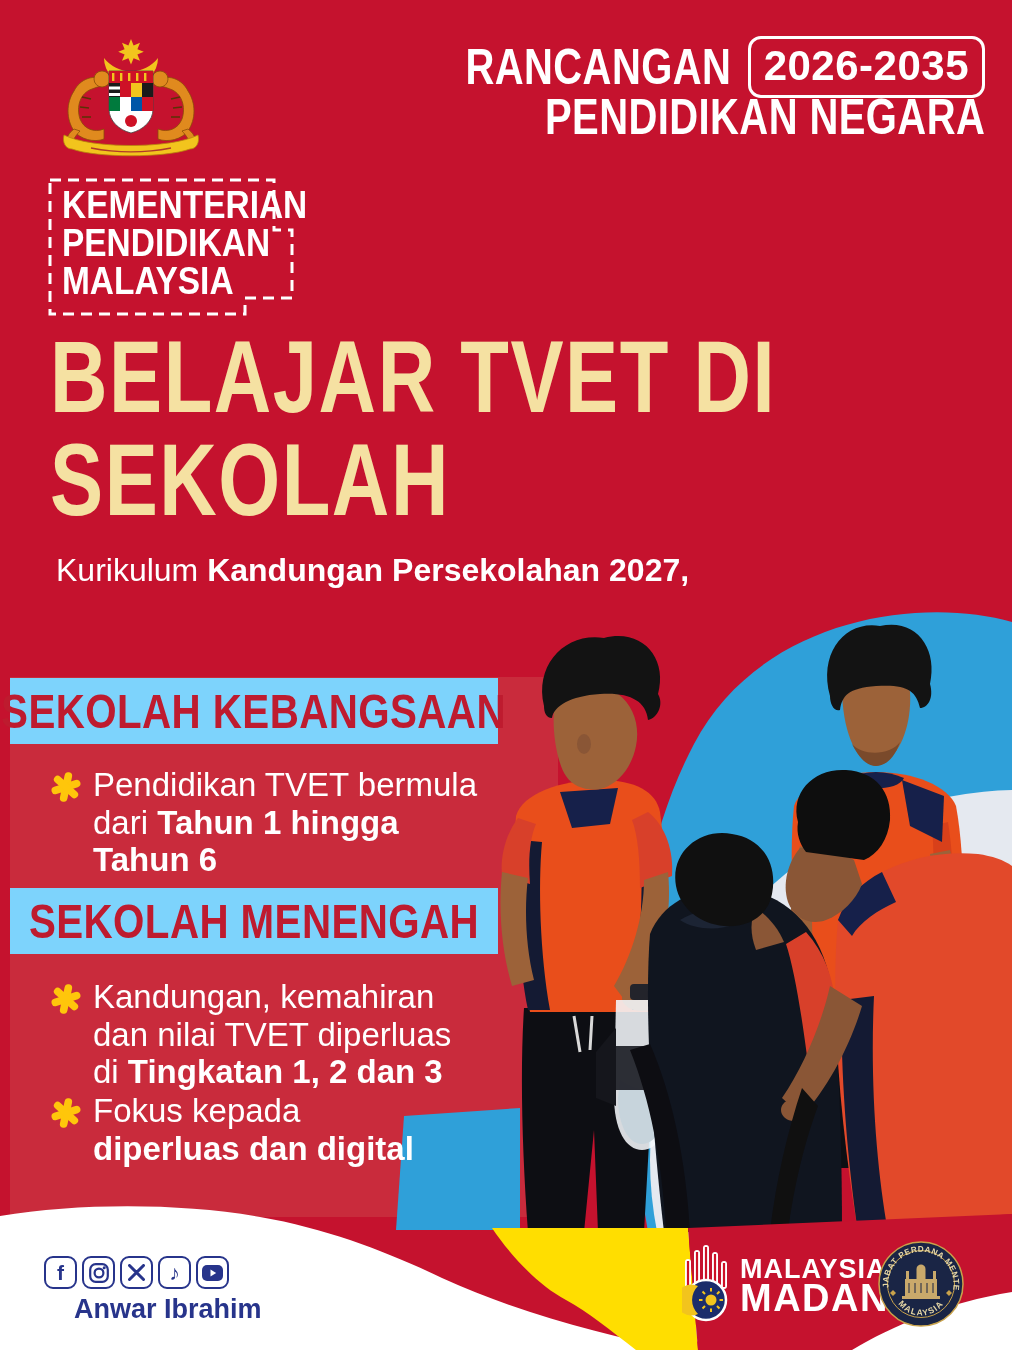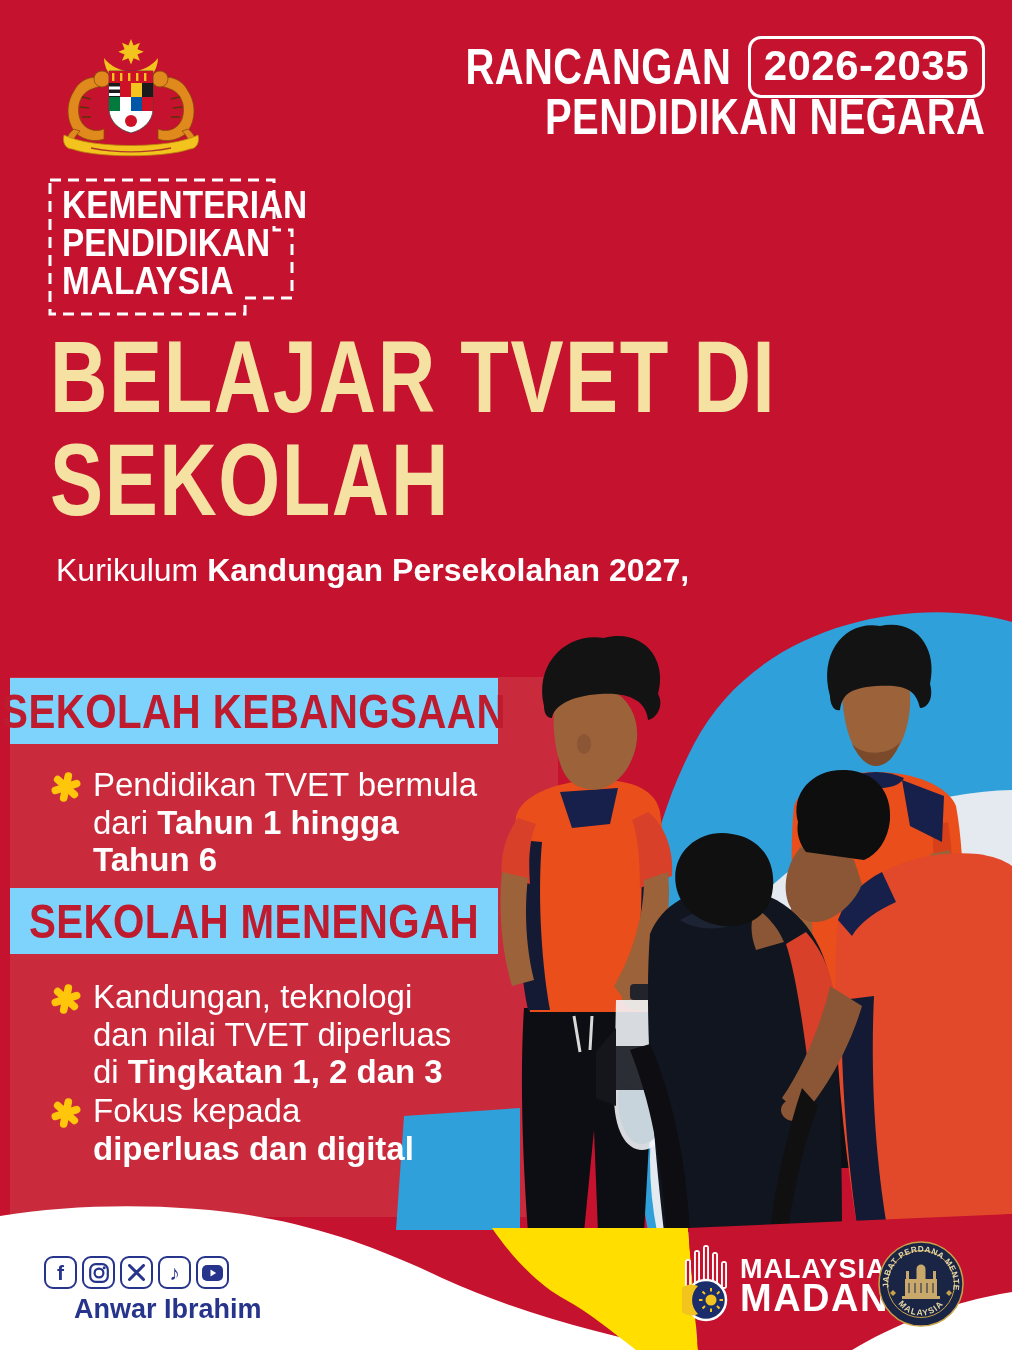--- a/index.html
+++ b/index.html
@@ -261,21 +261,21 @@
 
   <div class="bullet bu2">
     <svg class="star" width="32" height="32" viewBox="0 0 32 32">
       <g fill="#FFC60B" transform="rotate(12 16 16)">
         <rect x="12.2" y="1" width="7.6" height="30" rx="3.8"></rect>
         <rect x="12.2" y="1" width="7.6" height="30" rx="3.8" transform="rotate(60 16 16)"></rect>
         <rect x="12.2" y="1" width="7.6" height="30" rx="3.8" transform="rotate(120 16 16)"></rect>
       </g>
     </svg>
     <div class="btxt">
-      <div><span>Kandungan, teknologi</span></div>
+      <div><span>Kandungan, kemahiran</span></div>
       <div><span>dan nilai TVET diperluas</span></div>
       <div><span>di </span><b>Tingkatan 1, 2 dan 3</b></div>
     </div>
   </div>
 
   <div class="bullet bu3">
     <svg class="star" width="32" height="32" viewBox="0 0 32 32">
       <g fill="#FFC60B" transform="rotate(12 16 16)">
         <rect x="12.2" y="1" width="7.6" height="30" rx="3.8"></rect>
         <rect x="12.2" y="1" width="7.6" height="30" rx="3.8" transform="rotate(60 16 16)"></rect>

